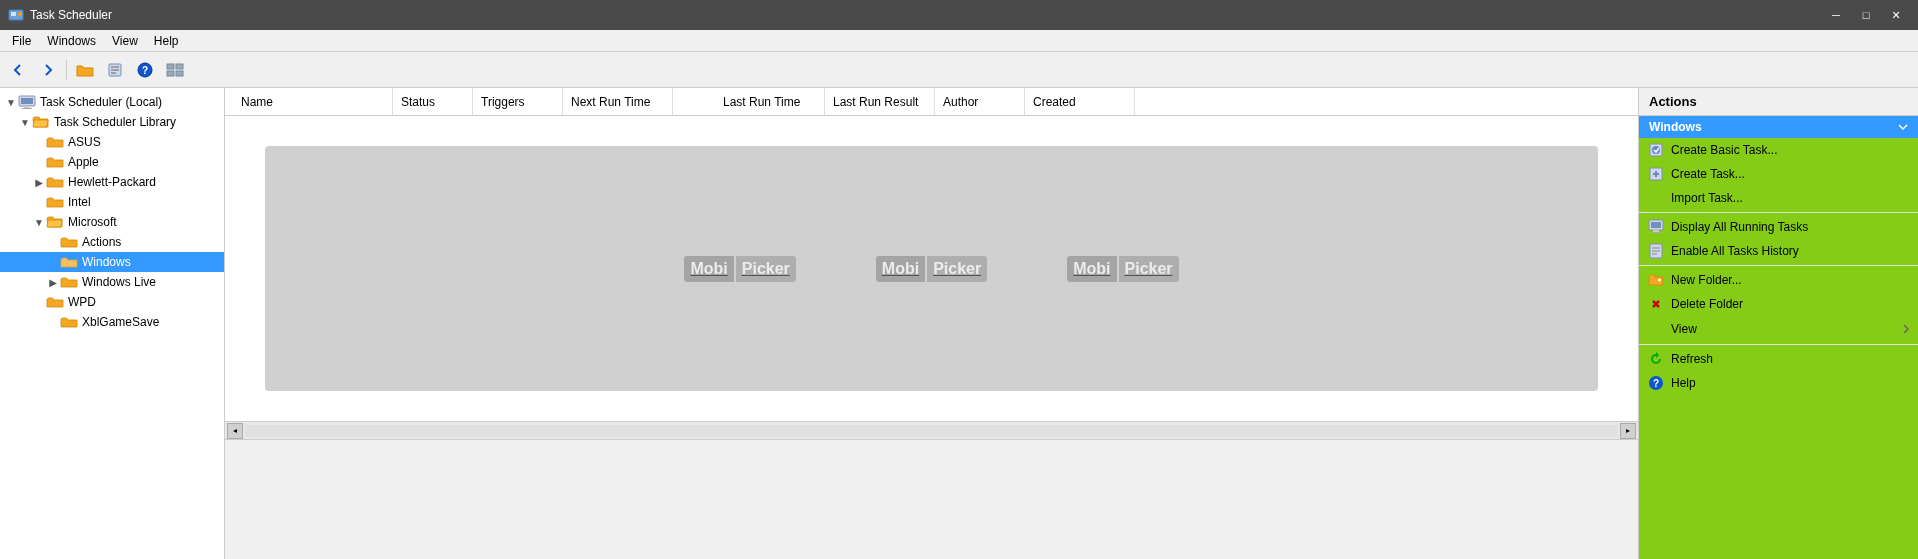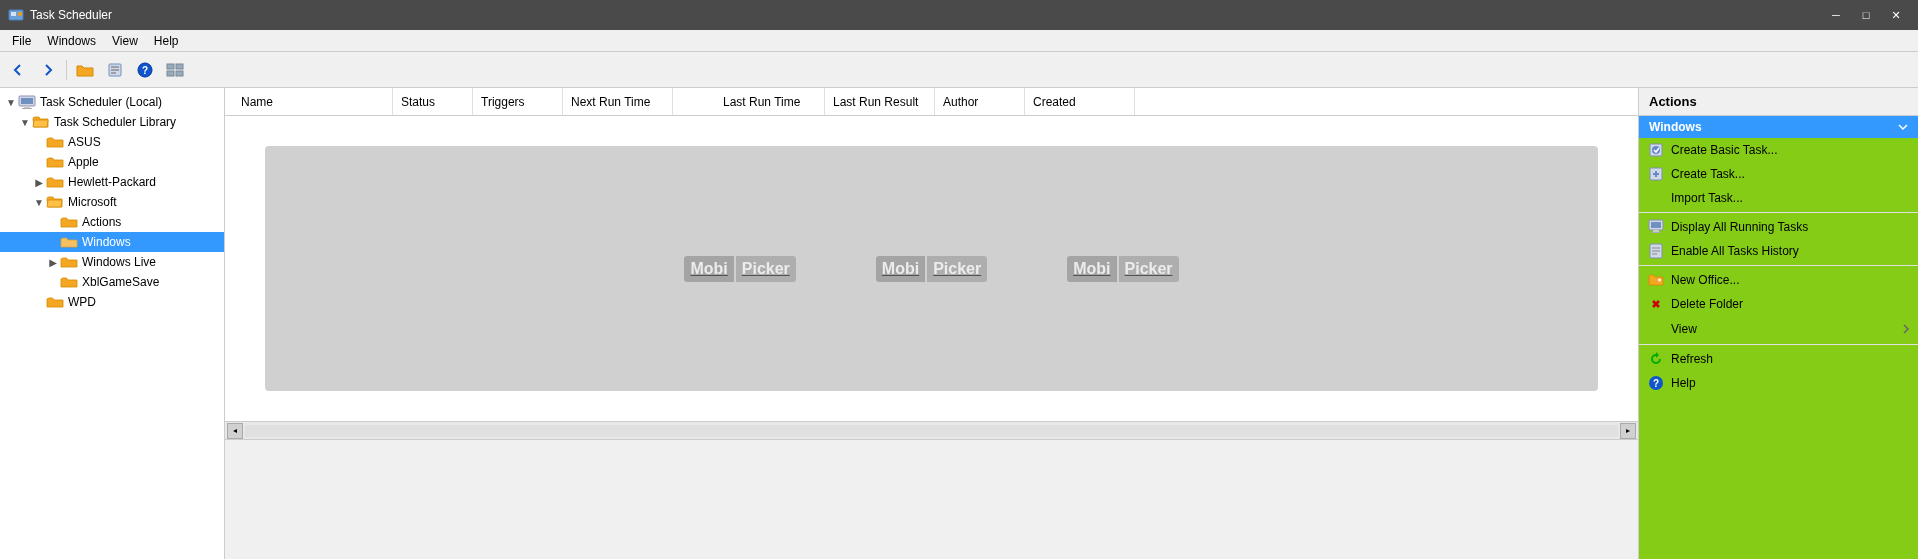--- a/index.html
+++ b/index.html
@@ -424,20 +424,28 @@
 
     <div class="tree-item">
       <span class="indent" style="width:28px"></span>
       <span class="expander">▶</span>
       <svg width="18" height="14" viewBox="0 0 18 14" style="margin-right:4px">
         <path d="M1 4 L1 12 L17 12 L17 5 L8 5 L6.5 3 L3 3 Z" fill="#f5a623" stroke="#d48a00" stroke-width="0.8"></path>
       </svg>
       <span class="item-label">Hewlett-Packard</span>
     </div>
 
+    <div class="tree-item">
+      <span class="indent" style="width:28px"></span>
+      <span class="expander" style="width:14px"></span>
+      <svg width="18" height="14" viewBox="0 0 18 14" style="margin-right:4px">
+        <path d="M1 4 L1 12 L17 12 L17 5 L8 5 L6.5 3 L3 3 Z" fill="#f5a623" stroke="#d48a00" stroke-width="0.8"></path>
+      </svg>
+      <span class="item-label">Intel</span>
+    </div>
 
     <div class="tree-item">
       <span class="indent" style="width:28px"></span>
       <span class="expander">▼</span>
       <svg width="18" height="14" viewBox="0 0 18 14" style="margin-right:4px">
         <path d="M1 4 Q1 2 3 2 L7 2 L8 4 L16 4 L16 12 L2 12 L1 4Z" fill="#f5a623" stroke="#d48a00" stroke-width="0.8"></path>
         <path d="M2 5 L16 5 L15 12 L1 12 Z" fill="#ffc048" stroke="#d48a00" stroke-width="0.8"></path>
       </svg>
       <span class="item-label">Microsoft</span>
     </div>
@@ -463,35 +471,35 @@
     <div class="tree-item">
       <span class="indent" style="width:42px"></span>
       <span class="expander">▶</span>
       <svg width="18" height="14" viewBox="0 0 18 14" style="margin-right:4px">
         <path d="M1 4 L1 12 L17 12 L17 5 L8 5 L6.5 3 L3 3 Z" fill="#f5a623" stroke="#d48a00" stroke-width="0.8"></path>
       </svg>
       <span class="item-label">Windows Live</span>
     </div>
 
     <div class="tree-item">
+      <span class="indent" style="width:28px"></span>
+      <span class="expander" style="width:14px"></span>
+      <svg width="18" height="14" viewBox="0 0 18 14" style="margin-right:4px">
+        <path d="M1 4 L1 12 L17 12 L17 5 L8 5 L6.5 3 L3 3 Z" fill="#f5a623" stroke="#d48a00" stroke-width="0.8"></path>
+      </svg>
+      <span class="item-label">WPD</span>
+    </div>
+
+    <div class="tree-item">
       <span class="indent" style="width:42px"></span>
       <span class="expander" style="width:14px"></span>
       <svg width="18" height="14" viewBox="0 0 18 14" style="margin-right:4px">
         <path d="M1 4 L1 12 L17 12 L17 5 L8 5 L6.5 3 L3 3 Z" fill="#f5a623" stroke="#d48a00" stroke-width="0.8"></path>
       </svg>
       <span class="item-label">XblGameSave</span>
-    </div>
-
-    <div class="tree-item">
-      <span class="indent" style="width:28px"></span>
-      <span class="expander" style="width:14px"></span>
-      <svg width="18" height="14" viewBox="0 0 18 14" style="margin-right:4px">
-        <path d="M1 4 L1 12 L17 12 L17 5 L8 5 L6.5 3 L3 3 Z" fill="#f5a623" stroke="#d48a00" stroke-width="0.8"></path>
-      </svg>
-      <span class="item-label">WPD</span>
     </div>
 
   </div>
 
   <div class="content-area">
 
     <div class="table-header">
       <div class="table-col col-name">Name</div>
       <div class="table-col col-status">Status</div>
       <div class="table-col col-triggers">Triggers</div>
@@ -597,21 +605,21 @@
 
     <div class="action-separator"></div>
 
     <div class="action-item">
       <div class="action-icon">
         <svg width="16" height="14" viewBox="0 0 16 14">
           <path d="M1 3 L1 12 L15 12 L15 4 L7 4 L5.5 2 L2 2 Z" fill="#f5a623" stroke="#d48a00" stroke-width="0.8"></path>
           <path d="M10 7 L13 7 M11.5 5.5 L11.5 8.5" stroke="white" stroke-width="1.5"></path>
         </svg>
       </div>
-      <span class="action-label">New Office...</span>
+      <span class="action-label">New Folder...</span>
     </div>
 
     <div class="action-item">
       <div class="action-icon">
         <svg width="16" height="16" viewBox="0 0 16 16">
           <path d="M5 5 L11 11 M11 5 L5 11" stroke="#cc0000" stroke-width="2.5"></path>
         </svg>
       </div>
       <span class="action-label">Delete Folder</span>
     </div>

